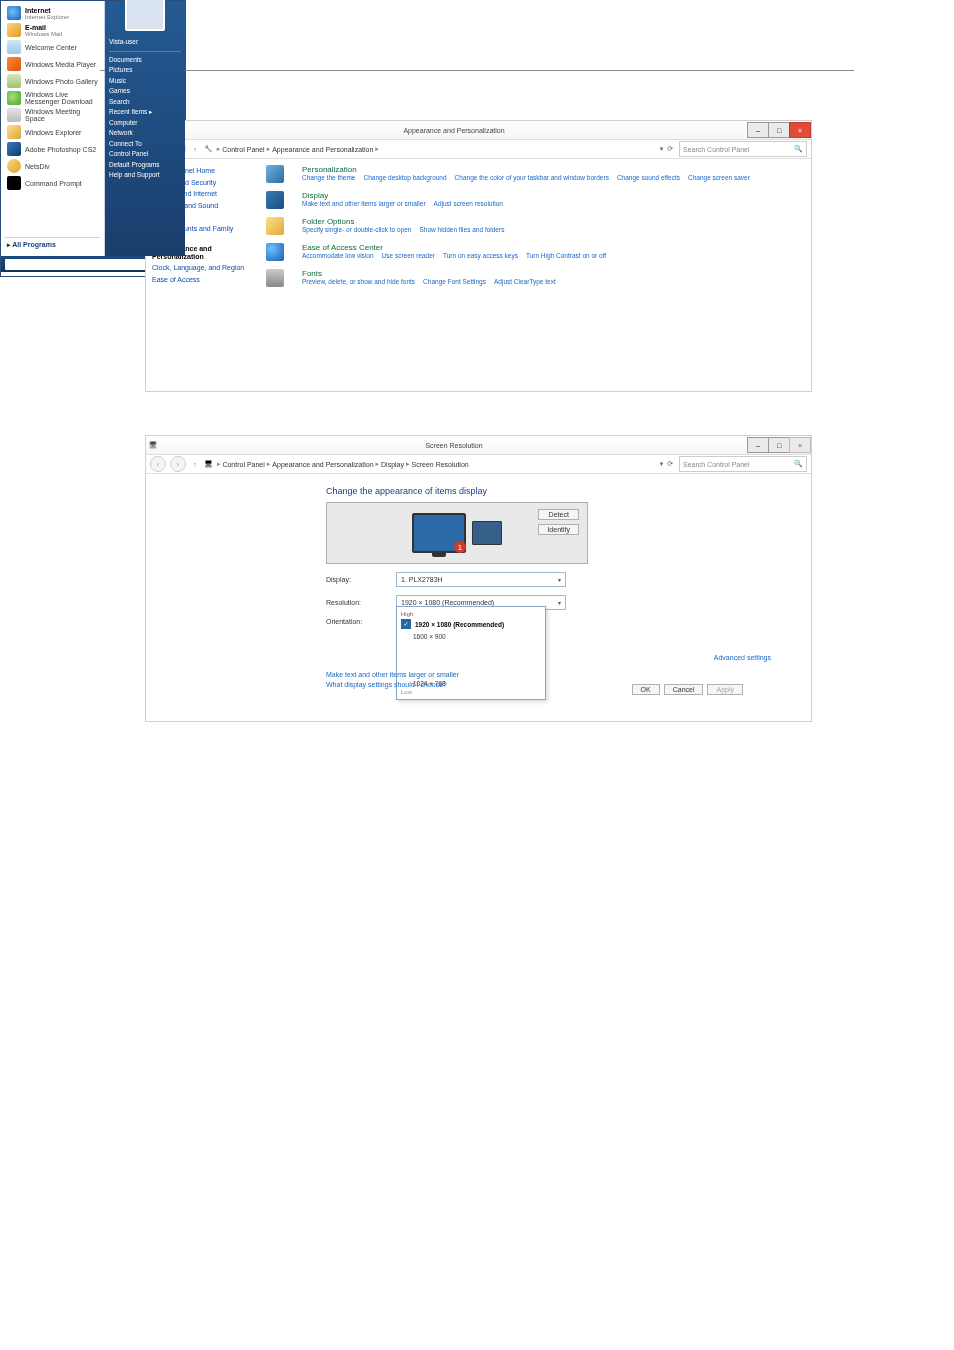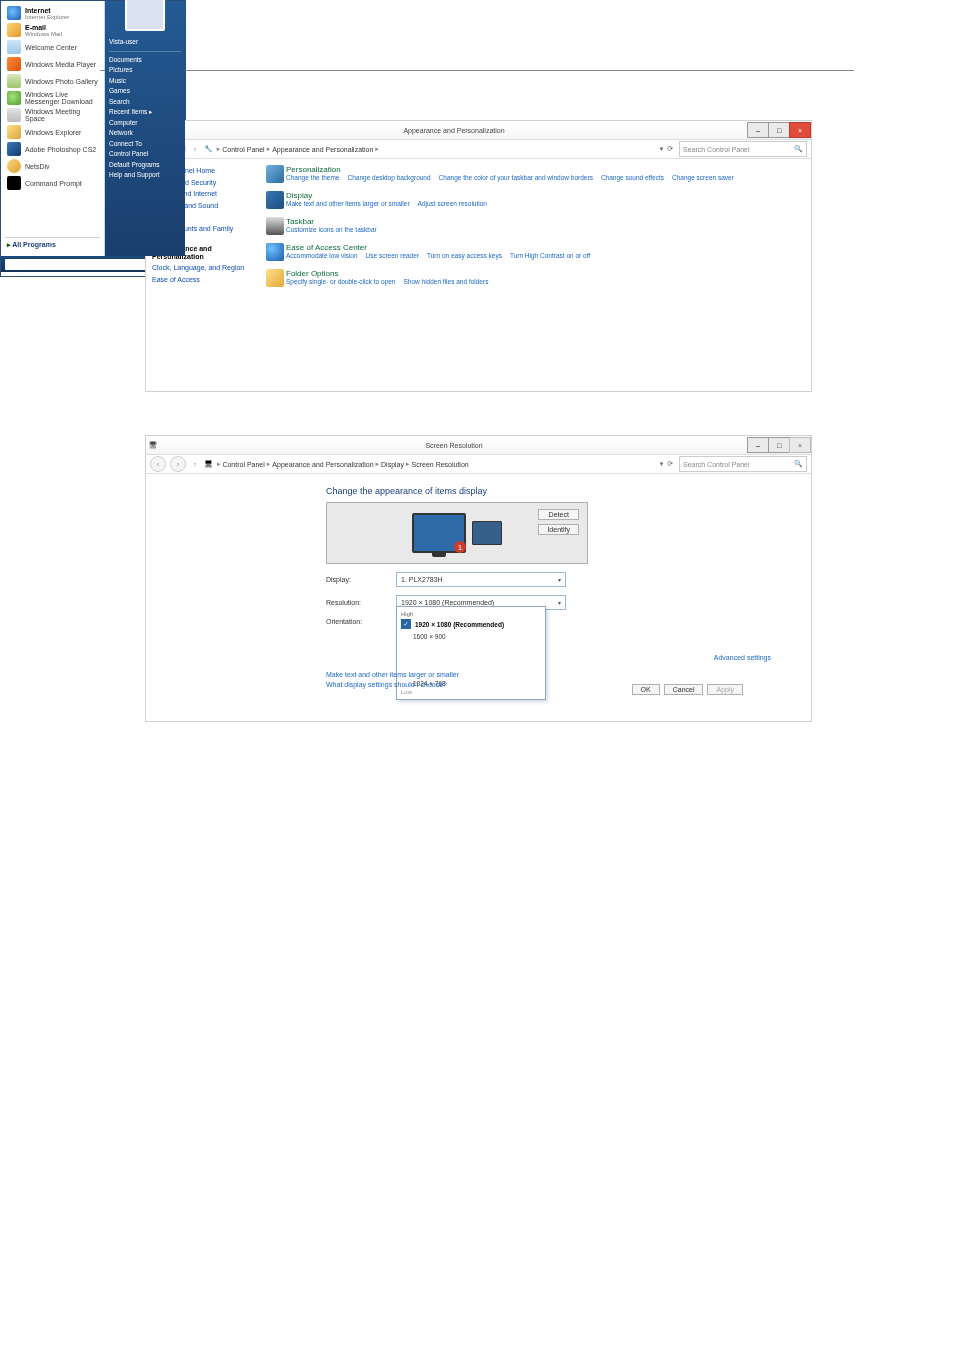--- a/index.html
+++ b/index.html
@@ -22,21 +22,21 @@
   .crumbs{flex:1;display:flex;align-items:center;gap:2px;color:#333}
   .crumbs .sep{color:#888}
   .refresh{width:22px;text-align:right;color:#666;padding-right:2px}
   .search{width:120px;border:1px solid #ccc;height:14px;display:flex;align-items:center;justify-content:space-between;padding:0 3px;color:#888}
   .body1{display:flex;height:232px}
   .side{width:100px;border-right:0;padding:8px 6px;display:flex;flex-direction:column;gap:4px}
   .side a{color:#0a4db3;text-decoration:none;line-height:1.1}
   .side .current{color:#000;font-weight:600}
   .side .current::before{content:"▸ ";color:#000}
   .main1{flex:1;padding:6px 8px;display:flex;flex-direction:column;gap:8px}
-  .cat{display:flex;gap:2px}
+  .cat{display:flex;gap:18px}
   .cat .cicon{width:18px;height:18px;flex:none;border-radius:2px}
   .cat .ctext{flex:1}
   .cat .chead{color:#0b6b3a;font-size:8px}
   .cat .clinks{color:#1a67c7;display:flex;flex-wrap:wrap;gap:0 8px;font-size:6.5px;line-height:1.2}
   
   .ic-pers{background:linear-gradient(135deg,#6fb3e0,#2c6aa0)}
   .ic-disp{background:linear-gradient(135deg,#3a78b5,#1b4d80)}
   .ic-task{background:linear-gradient(#ddd,#555)}
   .ic-ease{border-radius:50%;background:radial-gradient(circle at 30% 30%,#6fc2ff,#1a5db0)}
   .ic-fold{background:linear-gradient(135deg,#ffe08a,#e0a93a)}
@@ -166,47 +166,49 @@
             <div class="cicon ic-disp"></div>
             <div class="ctext">
               <div class="chead">Display</div>
               <div class="clinks">
                 <span>Make text and other items larger or smaller</span>
                 <span>Adjust screen resolution</span>
               </div>
             </div>
           </div>
           <div class="cat">
-            <div class="cicon ic-task"></div>
-            <div class="ctext">
-              <div class="chead">Taskbar</div>
-              <div class="clinks">
-                <span>Customize icons on the taskbar</span>
+            <div class="cicon ic-fold"></div>
+            <div class="ctext">
+              <div class="chead">Folder Options</div>
+              <div class="clinks">
+                <span>Specify single- or double-click to open</span>
+                <span>Show hidden files and folders</span>
               </div>
             </div>
           </div>
           <div class="cat">
             <div class="cicon ic-ease"></div>
             <div class="ctext">
               <div class="chead">Ease of Access Center</div>
               <div class="clinks">
                 <span>Accommodate low vision</span>
                 <span>Use screen reader</span>
                 <span>Turn on easy access keys</span>
                 <span>Turn High Contrast on or off</span>
               </div>
             </div>
           </div>
           <div class="cat">
-            <div class="cicon ic-fold"></div>
-            <div class="ctext">
-              <div class="chead">Folder Options</div>
-              <div class="clinks">
-                <span>Specify single- or double-click to open</span>
-                <span>Show hidden files and folders</span>
+            <div class="cicon ic-font"></div>
+            <div class="ctext">
+              <div class="chead">Fonts</div>
+              <div class="clinks">
+                <span>Preview, delete, or show and hide fonts</span>
+                <span>Change Font Settings</span>
+                <span>Adjust ClearType text</span>
               </div>
             </div>
           </div>
         </div>
     </div>
   </div>
 
   <div class="screenshot win2">
     <div class="titlebar">
       <span class="tb-icon">🖥</span>

